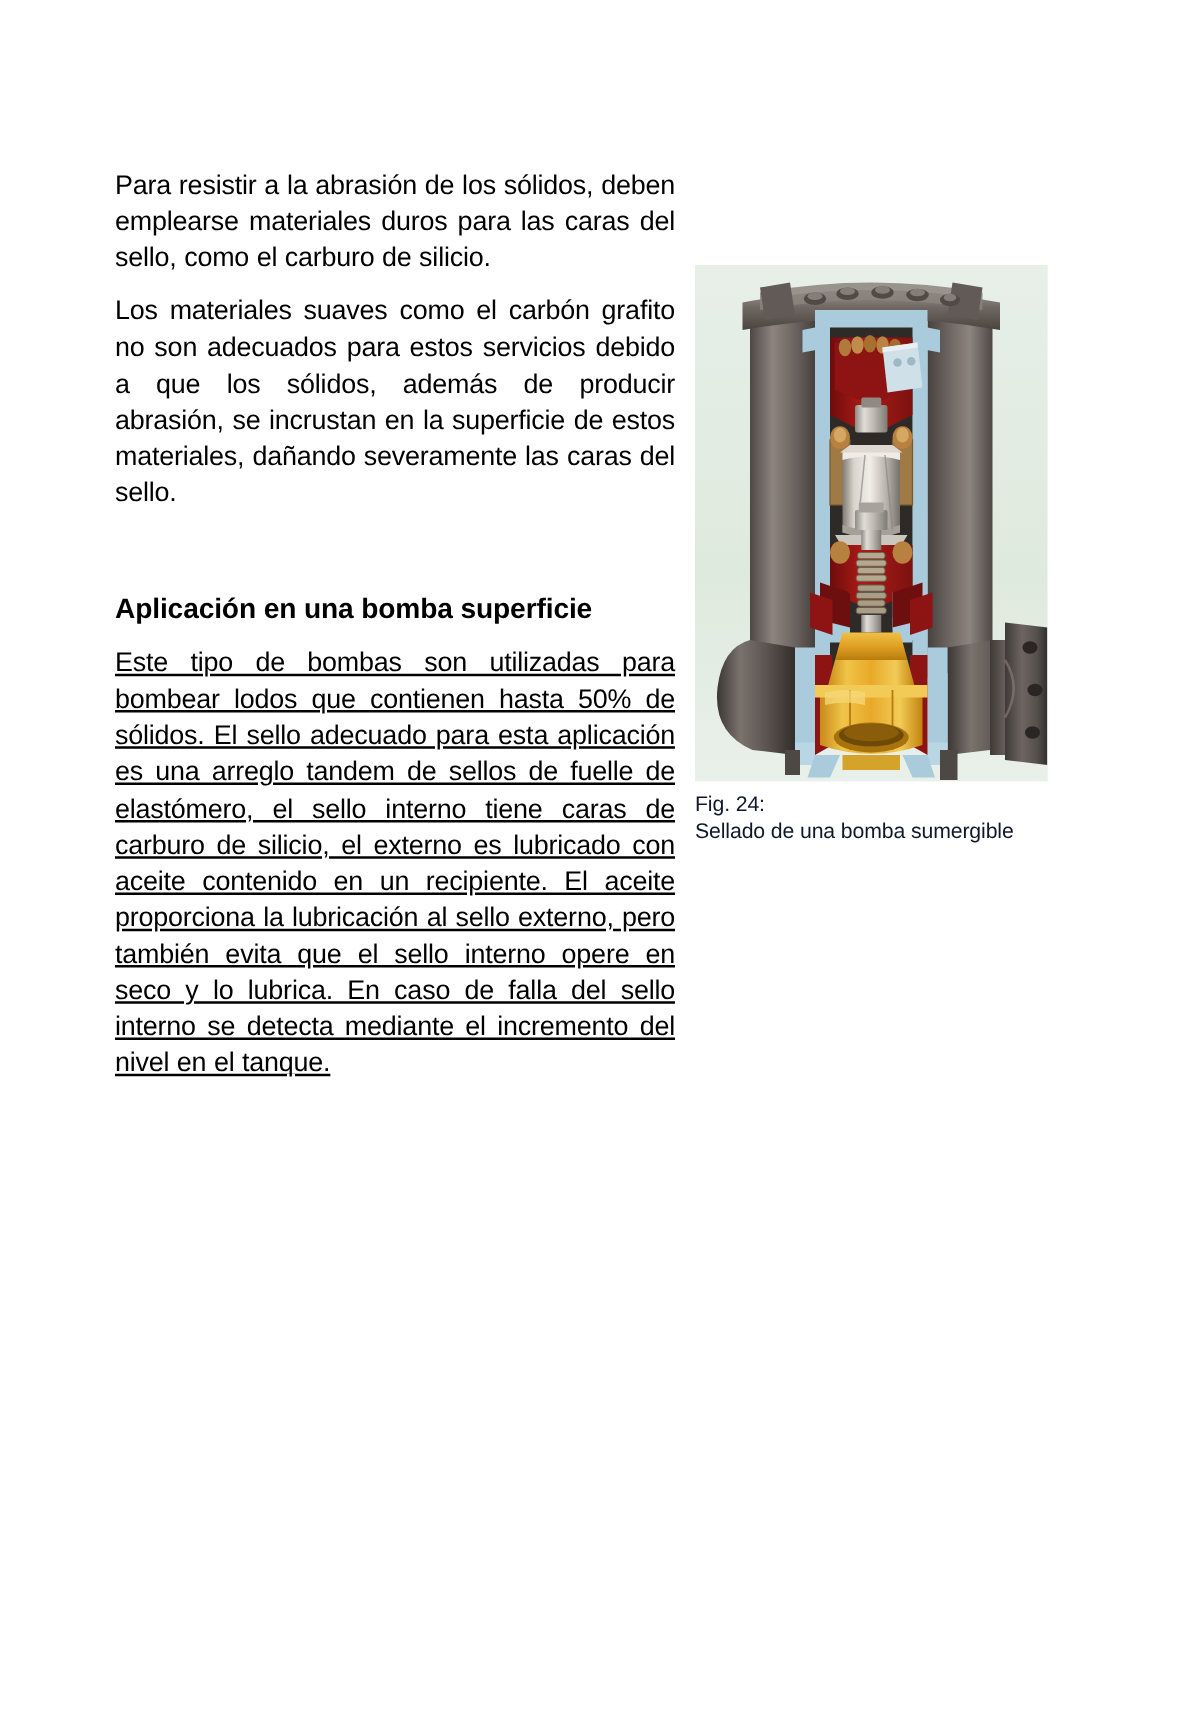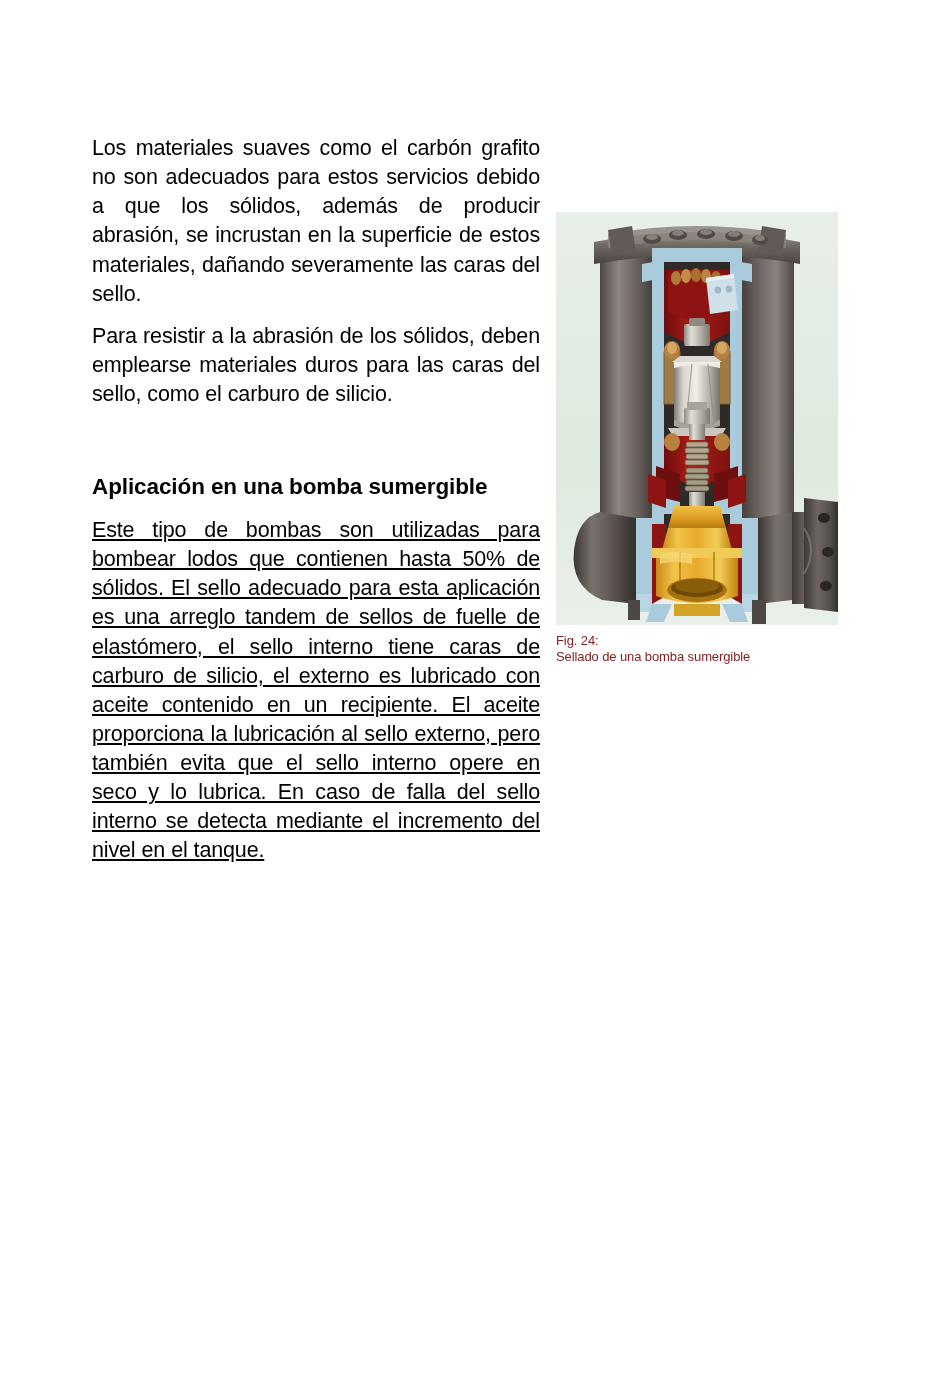--- a/index.html
+++ b/index.html
@@ -71,45 +71,45 @@
     position: relative;
     width: 282px;
     height: 413px;
     background: #e2ece2;
     overflow: hidden;
   }
 
   #figure-image svg { display: block; width: 100%; height: 100%; }
 
   .fig-caption-line {
-    font-size: 13px;
+    font-size: 17px;
     line-height: 1.25;
-    color: #7f1d1d;
+    color: #0f172a;
     letter-spacing: -0.1px;
     white-space: nowrap;
   }
   #fig-label { margin-top: 8px; }
   #fig-text  { margin-top: 0; }
 </style>
 </head>
 <body>
 
 <div id="page">
 
   <div id="text-column">
 
 
 
+    <p class="body-para">Para resistir a la abrasión de los sólidos, deben emplearse materiales duros para las caras del sello, como el carburo de silicio.</p>
+
     <p class="body-para">Los materiales suaves como el carbón grafito no son adecuados para estos servicios debido a que los sólidos, además de producir abrasión, se incrustan en la superficie de estos materiales, dañando severamente las caras del sello.</p>
 
-    <p class="body-para">Para resistir a la abrasión de los sólidos, deben emplearse materiales duros para las caras del sello, como el carburo de silicio.</p>
-
     <div id="gap-block"></div>
 
-    <h2 class="section-heading no-stretch">Aplicación en una bomba sumergible</h2>
+    <h2 class="section-heading no-stretch">Aplicación en una bomba superficie</h2>
 
     <p class="body-para">Este tipo de bombas son utilizadas para bombear lodos que contienen hasta 50% de sólidos. El sello adecuado para esta aplicación es una arreglo tandem de sellos de fuelle de elastómero, el sello interno tiene caras de carburo de silicio, el externo es lubricado con aceite contenido en un recipiente. El aceite proporciona la lubricación al sello externo, pero también evita que el sello interno opere en seco y lo lubrica. En caso de falla del sello interno se detecta mediante el incremento del nivel en el tanque.</p>
 
   </div>
 
   <div id="figure">
 
     <div id="figure-image">
 
       <svg viewBox="0 0 282 413" preserveAspectRatio="none">

